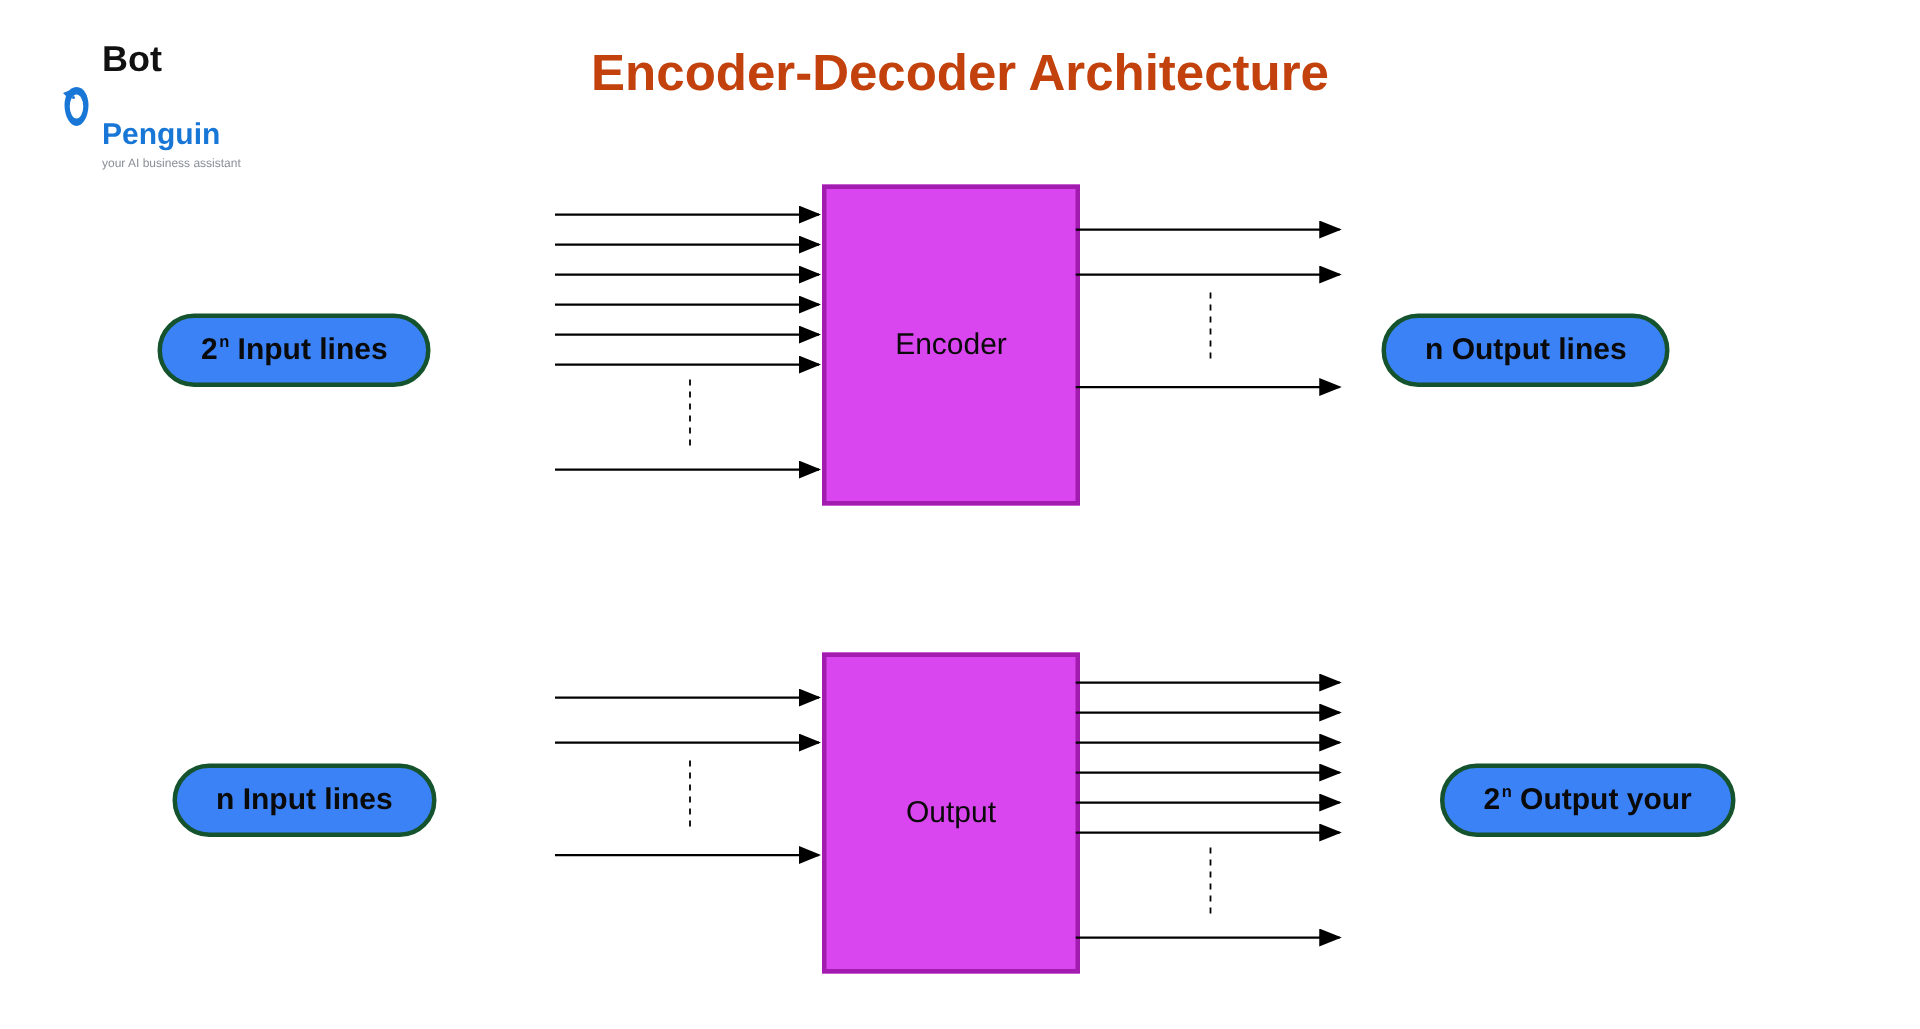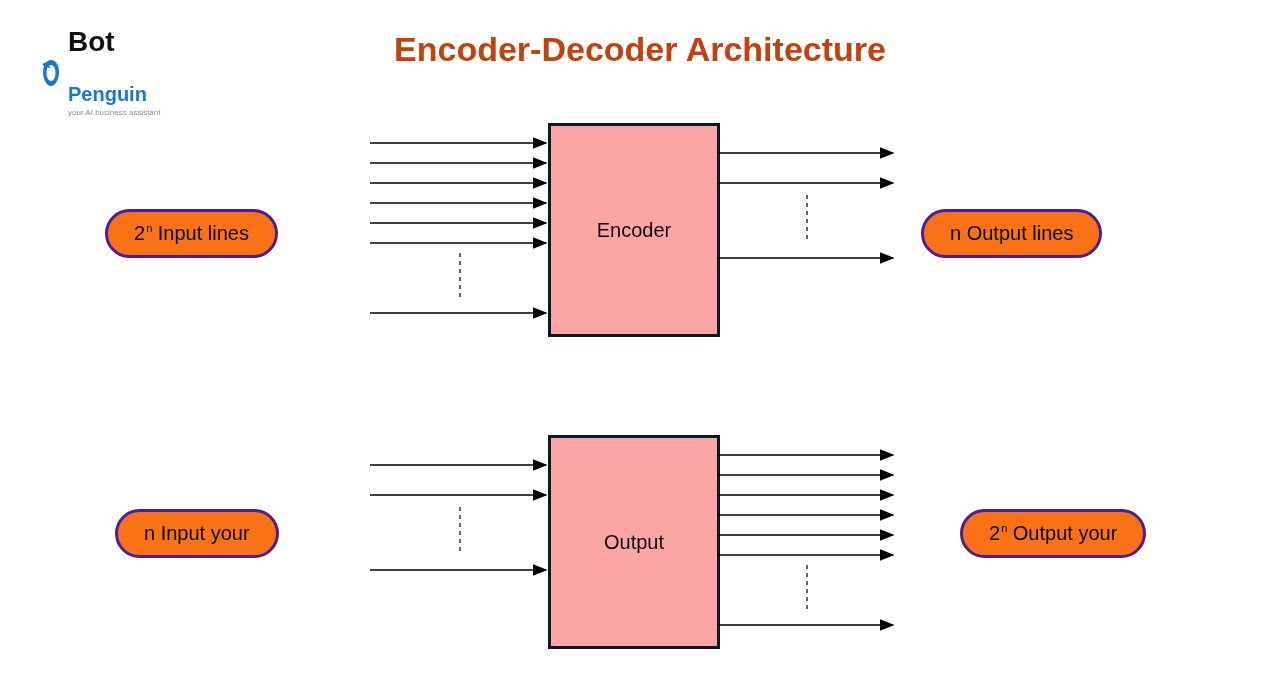--- a/index.html
+++ b/index.html
@@ -24,21 +24,21 @@
     width: 22px;
     height: 30px;
   }
   .logo-text {
     display: flex;
     flex-direction: column;
     line-height: 1.0;
   }
   .logo-top {
     font-weight: 700;
-    font-size: 28px;
+    font-size: 24px;
     color: #111;
   }
   .logo-bottom {
     font-weight: 700;
     font-size: 20px;
     color: #1877d6;
     margin-top: 28px;
   }
   .logo-tag {
     font-size: 8px;
@@ -50,38 +50,38 @@
     top: 30px;
     left: 0;
     right: 0;
     text-align: center;
     font-size: 34px;
     font-weight: 700;
     color: #c2410c;
   }
   .pill {
     position: absolute;
-    background: #f97316;
-    border: 3px solid #4c1d95;
+    background: #3b82f6;
+    border: 3px solid #14532d;
     border-radius: 999px;
     padding: 10px 26px;
     font-size: 20px;
-    font-weight: 400;
+    font-weight: 700;
     color: #0a0a0a;
     white-space: nowrap;
   }
   .sup {
     font-size: 11px;
     vertical-align: super;
     margin-left: 1px;
   }
   .box {
     position: absolute;
-    background: #fca5a5;
-    border: 3px solid #0f172a;
+    background: #d946ef;
+    border: 3px solid #a21caf;
     display: flex;
     align-items: center;
     justify-content: center;
     font-size: 20px;
     color: #0a0a0a;
   }
   svg.arrows {
     position: absolute;
   }
 </style>
@@ -135,21 +135,21 @@
 </svg>
 
 <svg class="arrows" style="top:123px; left:717px;" width="180" height="210">
   <line x1="0" y1="30" x2="176" y2="30" stroke="#000" stroke-width="1.5" marker-end="url(#ah)"></line>
   <line x1="0" y1="60" x2="176" y2="60" stroke="#000" stroke-width="1.5" marker-end="url(#ah)"></line>
   <line x1="90" y1="72" x2="90" y2="118" stroke="#000" stroke-width="1.2" stroke-dasharray="4 4"></line>
   <line x1="0" y1="135" x2="176" y2="135" stroke="#000" stroke-width="1.5" marker-end="url(#ah)"></line>
 </svg>
 
 <div class="pill" style="top:509px; left:115px;">
-  <span>n Input your</span>
+  <span>n Input lines</span>
 </div>
 
 <div class="box" style="top:435px; left:548px; width:166px; height:208px;">
   <span>Output</span>
 </div>
 
 <div class="pill" style="top:509px; left:960px;">
   <span>2</span><span class="sup">n</span><span> Output your</span>
 </div>
 

